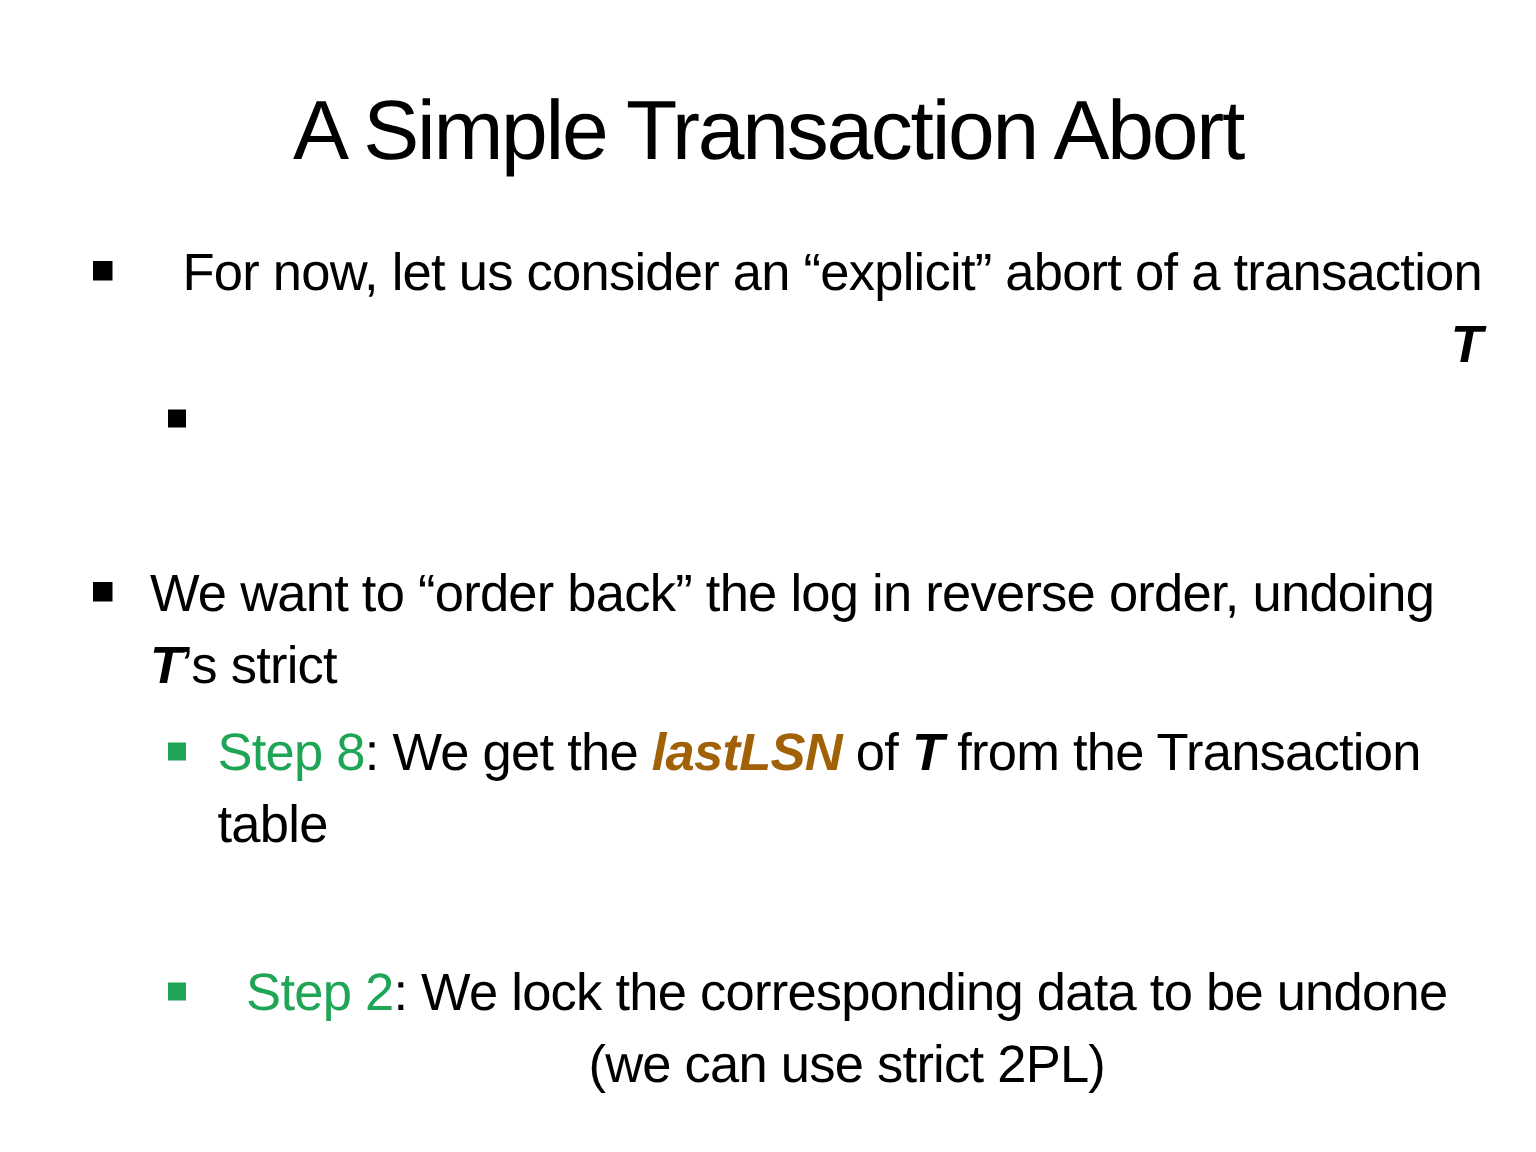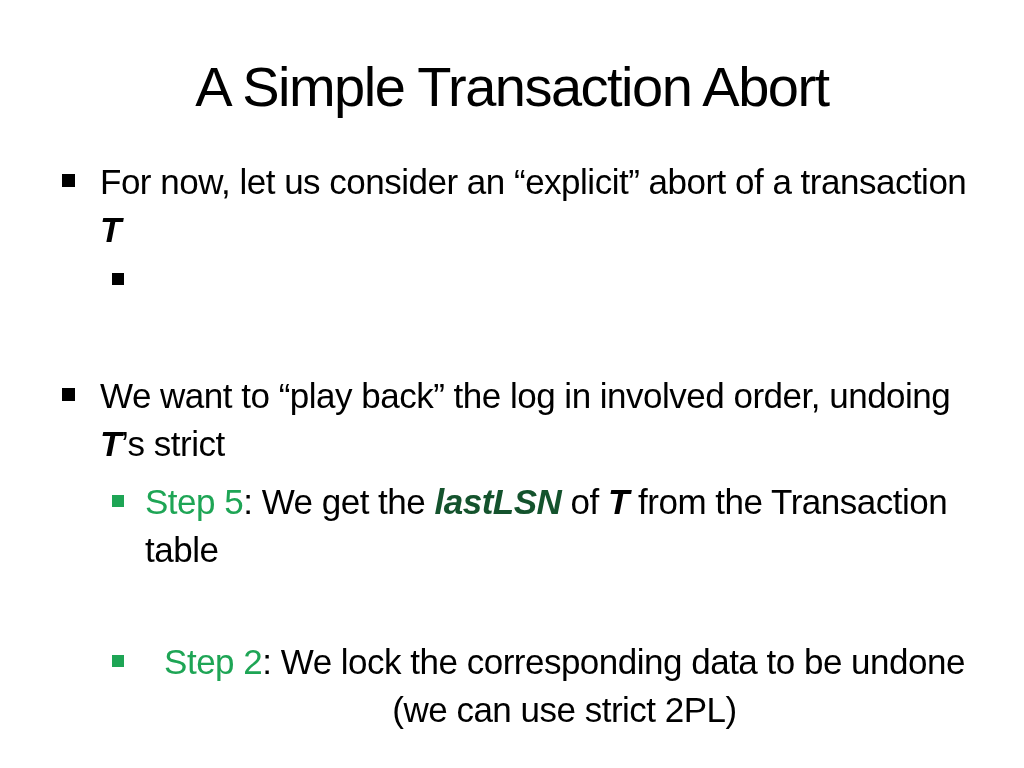--- a/index.html
+++ b/index.html
@@ -49,54 +49,54 @@
   .bullet.l2 .marker {
     left: 112px;
     top: 17px;
     width: 12px;
     height: 12px;
   }
   .marker[data-color="black"] { background: #000000; }
   .marker[data-color="green"] { background: #1ea555; }
   .bullet.l1 .text { margin-left: 100px; margin-right: 36px; }
   .bullet.l2 .text { margin-left: 145px; margin-right: 40px; }
-  .b0 { top: 158px; }
+  .b0 { top: 158px; text-align: right; }
   .b1 { top: 256px; }
   .b2 { top: 372px; }
   .b3 { top: 478px; }
   .b4 { top: 638px; text-align: center; }
   .i  { }
   .bi { font-style: italic; font-weight: 700; }
   .green { color: #1ea555; }
-  .redbi { color: #14532d; font-style: italic; font-weight: 700; }
+  .redbi { color: #a16207; font-style: italic; font-weight: 700; }
 </style>
 </head>
 <body>
 
 <div class="slide">
 
   <div class="title">A Simple Transaction Abort</div>
 
   <div class="bullet l1 b0">
     <span class="marker" data-color="black"></span>
     <div class="text"><span>For now, let us consider an “explicit” abort of a transaction </span><span class="bi">T</span></div>
   </div>
 
   <div class="bullet l2 b1">
     <span class="marker" data-color="black"></span>
   </div>
 
   <div class="bullet l1 b2">
     <span class="marker" data-color="black"></span>
-    <div class="text"><span>We want to “play back” the log in involved order, </span><span class="i">undoing </span><span class="bi">T</span><span>’s strict</span></div>
+    <div class="text"><span>We want to “order back” the log in reverse order, </span><span class="i">undoing </span><span class="bi">T</span><span>’s strict</span></div>
   </div>
 
   <div class="bullet l2 b3">
     <span class="marker" data-color="green"></span>
-    <div class="text"><span class="green">Step 5</span><span>: We get the </span><span class="redbi">lastLSN</span><span> of </span><span class="bi">T</span><span> from the Transaction table</span></div>
+    <div class="text"><span class="green">Step 8</span><span>: We get the </span><span class="redbi">lastLSN</span><span> of </span><span class="bi">T</span><span> from the Transaction table</span></div>
   </div>
 
   <div class="bullet l2 b4">
     <span class="marker" data-color="green"></span>
     <div class="text"><span class="green">Step 2</span><span>: We lock the corresponding data to be undone (we can use strict 2PL)</span></div>
   </div>
 
 </div>
 
 </body></html>

